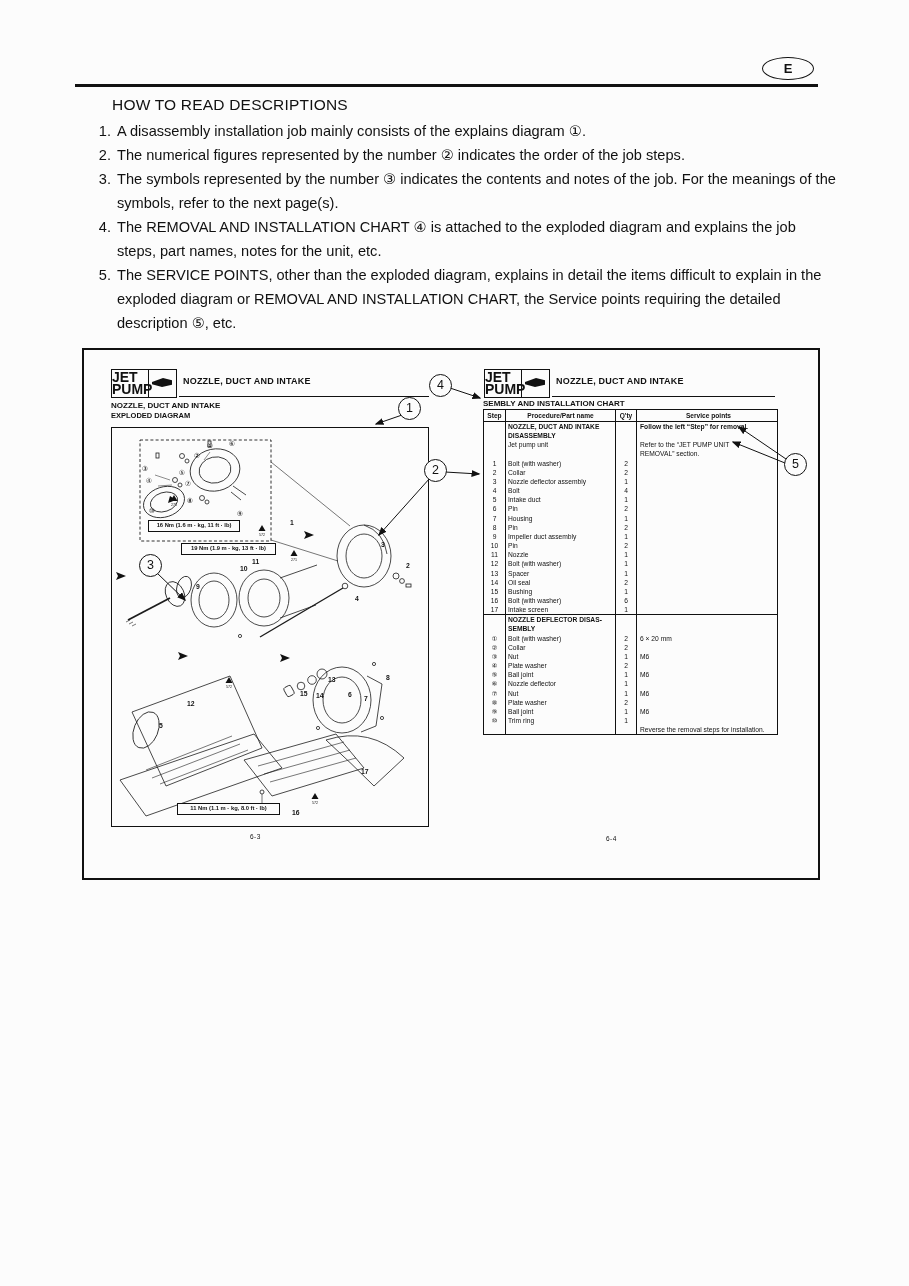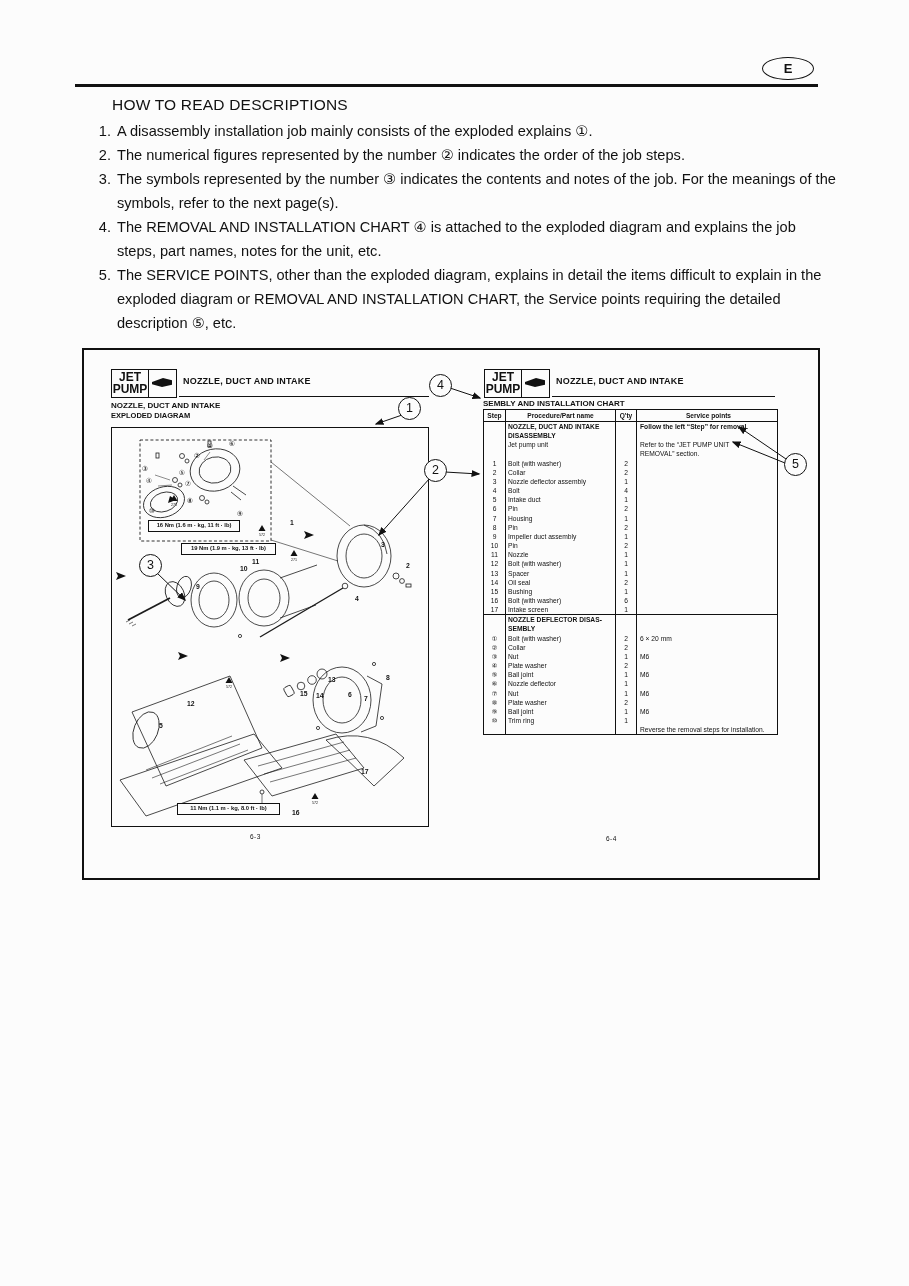--- a/index.html
+++ b/index.html
@@ -10,21 +10,21 @@
         border-radius:50%;text-align:center;font-size:13px;font-weight:bold;line-height:21px;}
   #top-rule{position:absolute;left:75px;top:84px;width:743px;height:3px;background:#111;}
   #doc-title{position:absolute;left:83px;top:96px;font-size:15.5px;font-weight:normal;letter-spacing:.2px;margin-left:29px;}
   #instructions{position:absolute;left:85px;top:119px;width:752px;font-size:14.6px;line-height:24px;}
   .instr{display:flex;}
   .instr .num{width:26px;flex:0 0 26px;text-align:right;padding-right:6px;}
   .instr .txt{flex:1;}
   
   #figure{position:absolute;left:82px;top:348px;width:734px;height:528px;border:2px solid #111;}
   .badge{position:absolute;width:64px;height:27px;border:1.6px solid #111;display:flex;background:#fcfcfc;}
-  .badge .bcell{width:36px;border-right:1.6px solid #111;text-align:center;font-size:12px;font-weight:bold;line-height:12px;padding-top:1px;}
+  .badge .bcell{width:36px;border-right:1.6px solid #111;text-align:left;font-size:14px;font-weight:bold;line-height:12px;padding-top:1px;}
   .badge .bicon{flex:1;position:relative;}
   .pumpglyph{position:absolute;left:3px;top:8px;width:20px;height:9px;background:#111;
        clip-path:polygon(0 45%,55% 0,100% 25%,100% 75%,50% 100%,0 70%);}
   .fig-header{position:absolute;font-size:9px;font-weight:bold;letter-spacing:.2px;white-space:nowrap;}
   .fig-rule{position:absolute;height:1.3px;background:#111;}
   .fig-sub{position:absolute;font-size:8px;font-weight:bold;white-space:nowrap;}
   #diagram-box{position:absolute;left:27px;top:77px;width:316px;height:398px;border:1.5px solid #111;}
   .torque{position:absolute;border:1px solid #111;font-size:5.8px;font-weight:bold;line-height:9px;height:10px;
         text-align:center;white-space:nowrap;background:#fcfcfc;}
   .pageno{position:absolute;font-size:6.5px;letter-spacing:.5px;}
@@ -51,21 +51,21 @@
 <body>
 
 <div id="page">
 
   <div id="lang-badge">E</div>
   <div id="top-rule"></div>
   <div id="doc-title">HOW TO READ DESCRIPTIONS</div>
   <div id="instructions">
       <div class="instr">
         <span class="num">1.</span>
-        <div class="txt">A disassembly installation job mainly consists of the exploded explains ①.</div>
+        <div class="txt">A disassembly installation job mainly consists of the explains diagram ①.</div>
       </div>
       <div class="instr">
         <span class="num">2.</span>
         <div class="txt">The numerical figures represented by the number ② indicates the order of the job steps.</div>
       </div>
       <div class="instr">
         <span class="num">3.</span>
         <div class="txt">The symbols represented by the number ③ indicates the contents and notes of the job. For the meanings of the symbols, refer to the next page(s).</div>
       </div>
       <div class="instr">

